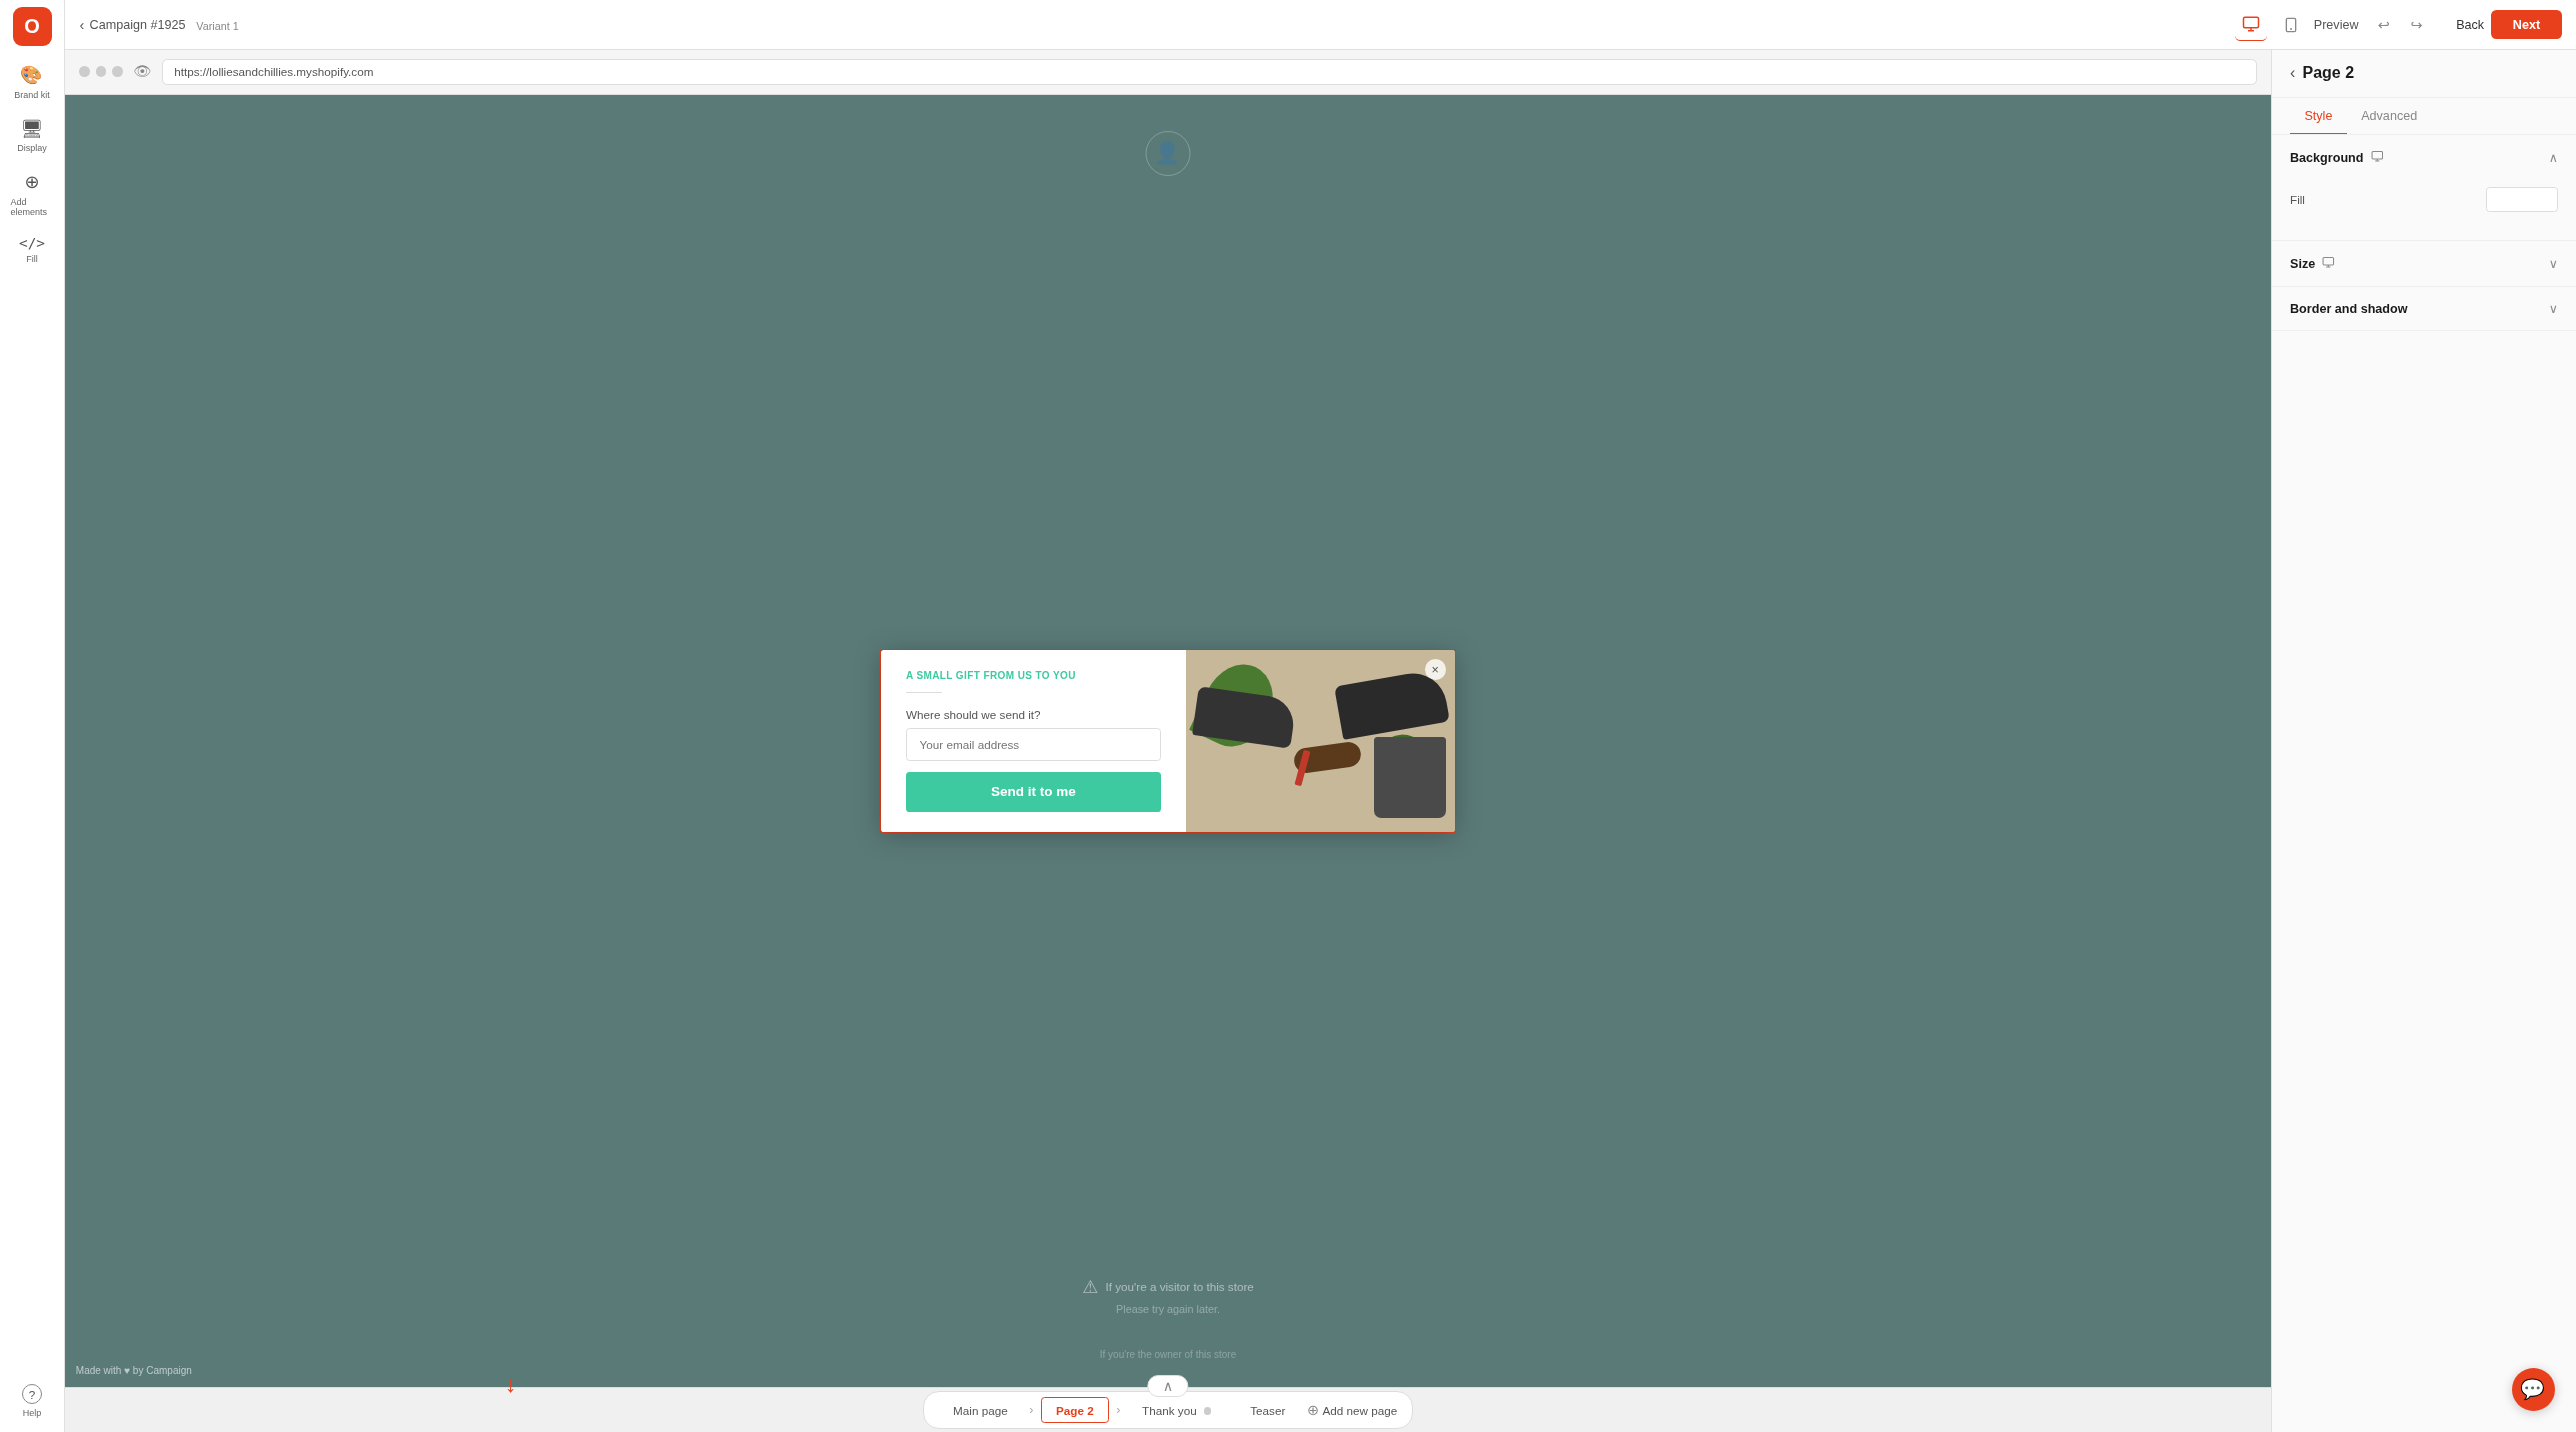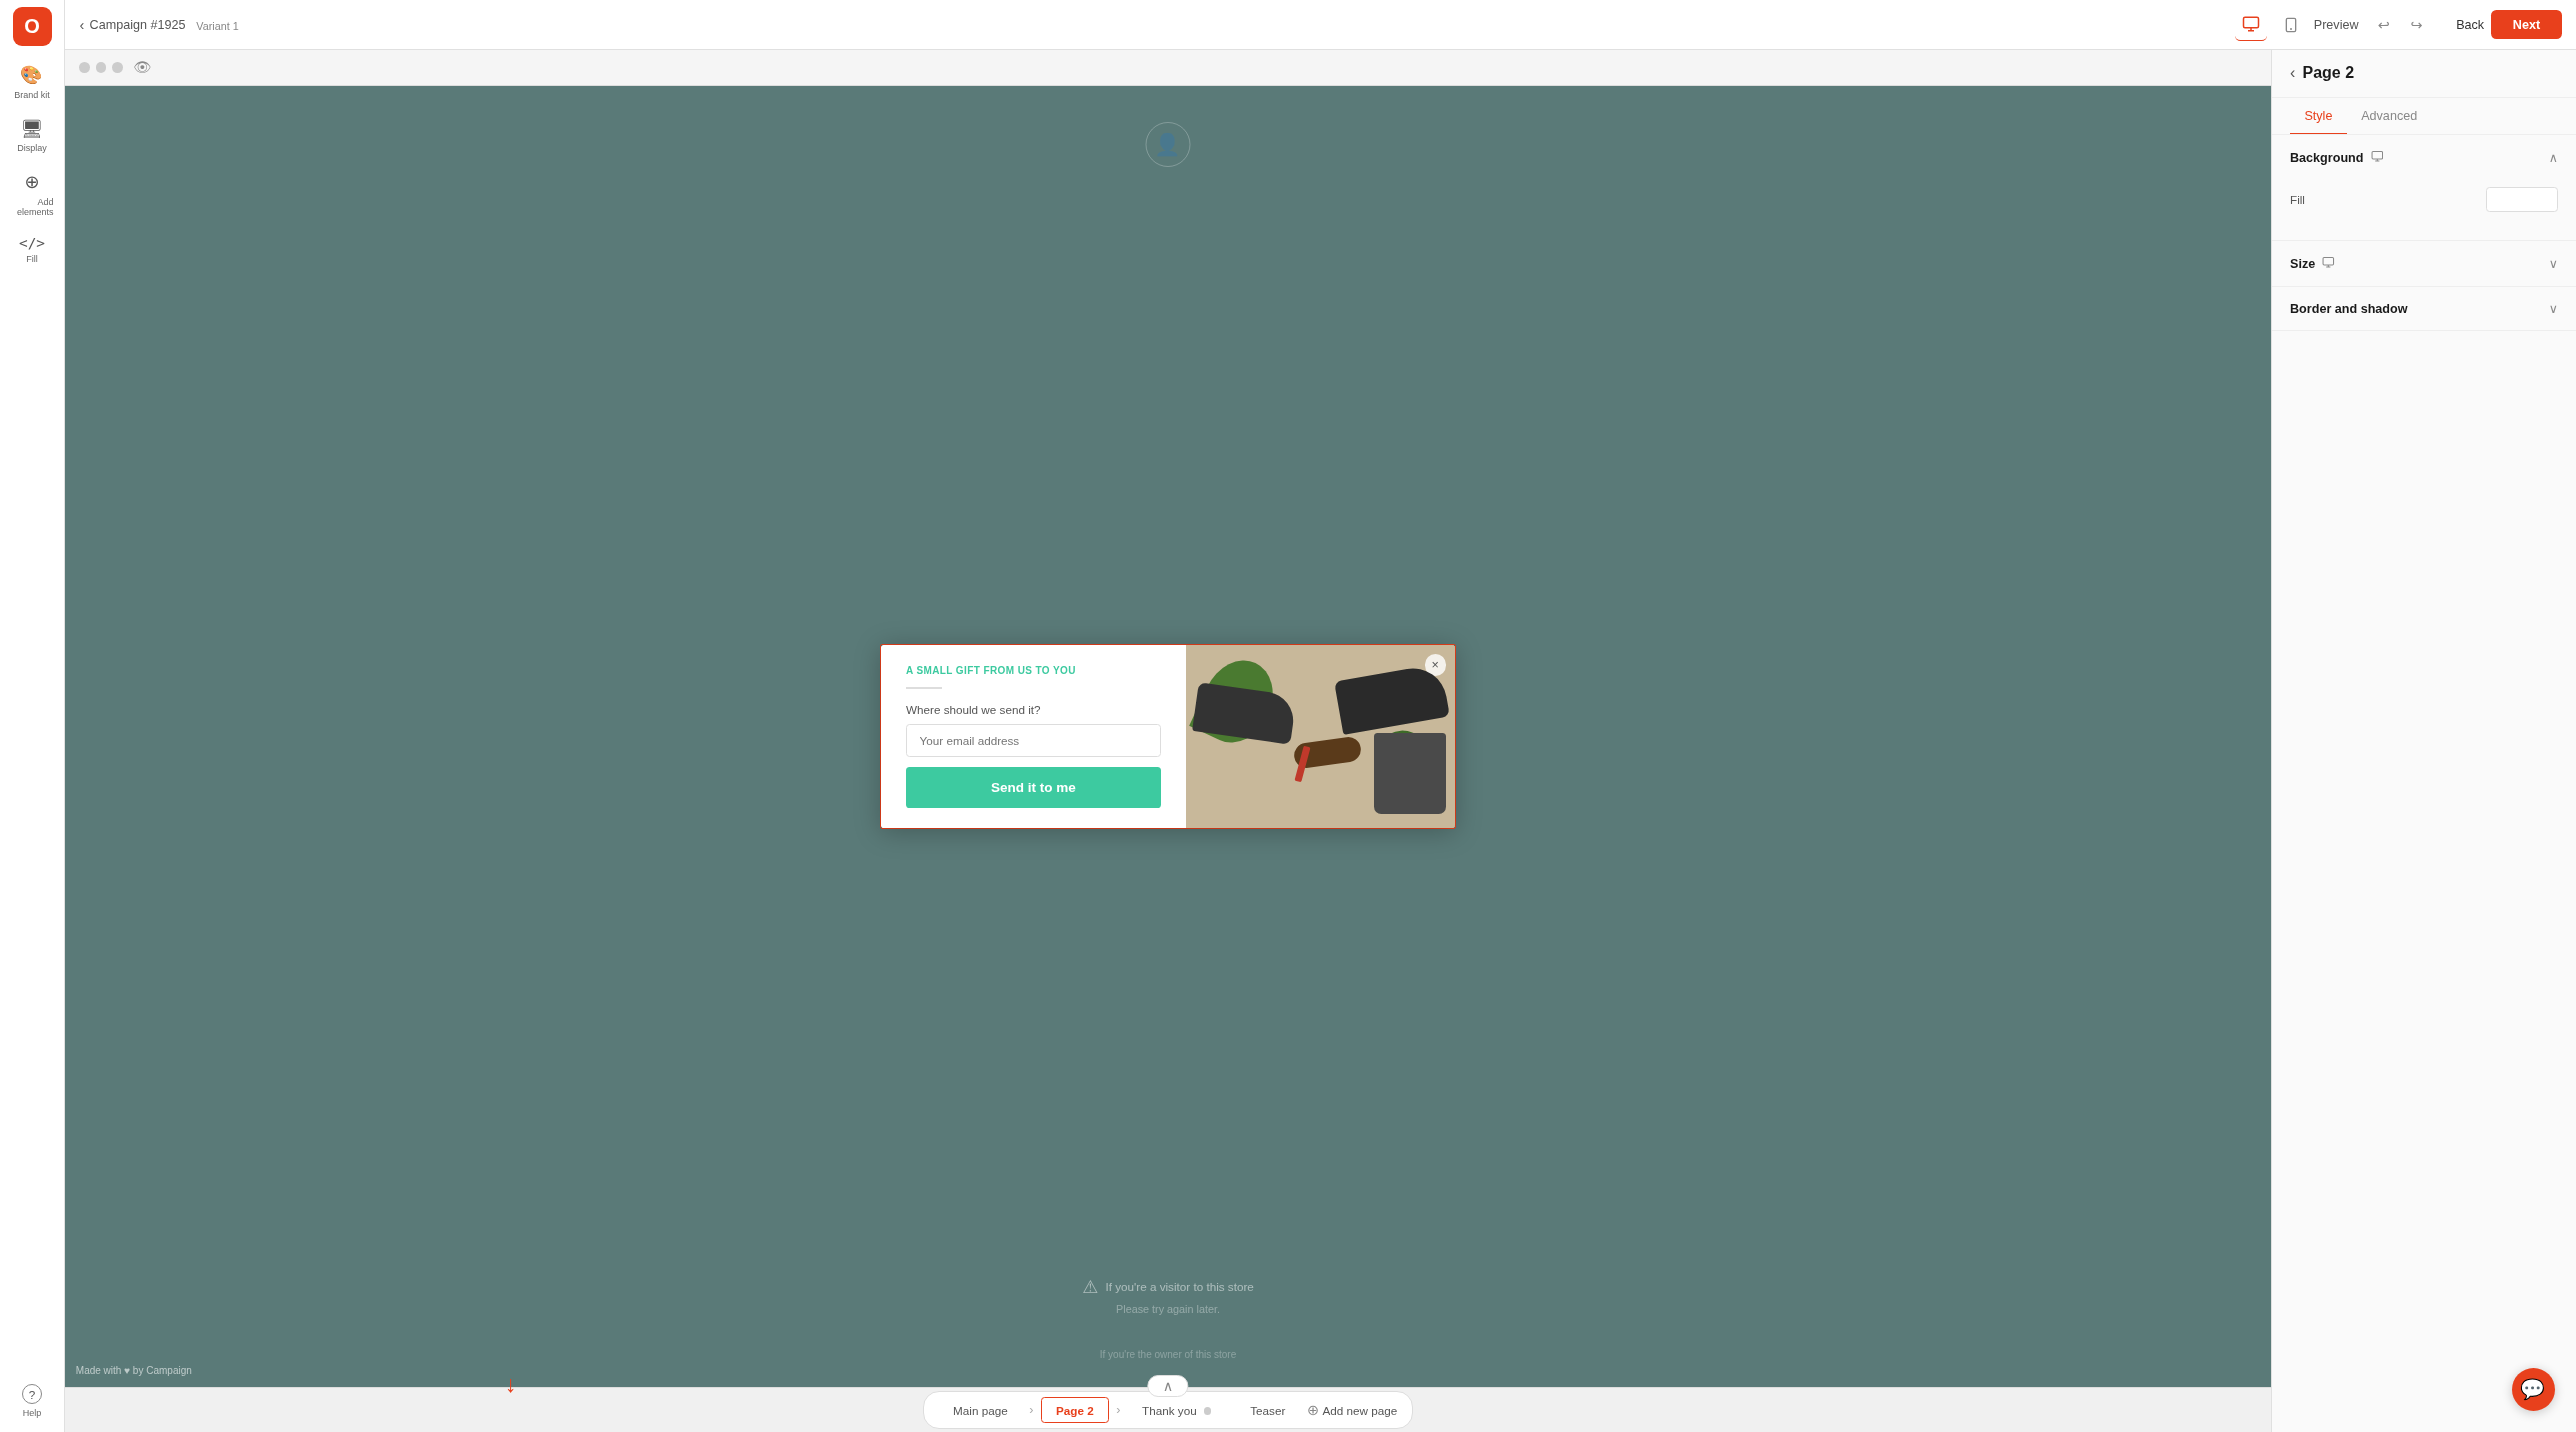--- a/index.html
+++ b/index.html
@@ -25,21 +25,21 @@
       margin-bottom: 7.2px;
       color: white; font-size: 20px; font-weight: bold;
     }
     .sidebar-item {
       display: flex; flex-direction: column; align-items: center;
       padding: 7.2px 5.4px; border-radius: 7.2px; cursor: pointer;
       width: 54px; gap: 3.6px;
       color: #555;
     }
     .sidebar-item .icon { font-size: 18px; }
-    .sidebar-item .label { font-size: 9px; text-align: right; color: #666; }
+    .sidebar-item .label { font-size: 9px; text-align: left; color: #666; }
     .sidebar-bottom { margin-top: auto; }
 
     
     .main-area {
       flex: 1;
       display: flex;
       flex-direction: column;
       overflow: hidden;
     }
 
@@ -400,20 +400,21 @@
 
     <div class="preview-area">
 
       <div class="browser-chrome">
         <div class="browser-dots">
           <div class="browser-dot"></div>
           <div class="browser-dot"></div>
           <div class="browser-dot"></div>
         </div>
         <span class="browser-eye">👁</span>
+        <div class="browser-url">https://lolliesandchillies.myshopify.com</div>
       </div>
 
       <div class="preview-canvas">
 
         <div style="position:absolute; top:36px; left:50%; transform:translateX(-50%); width:45px; height:45px; border-radius:50%; border:1.8px solid rgba(255,255,255,0.25); display:flex; align-items:center; justify-content:center; font-size:21.5px; color:rgba(255,255,255,0.25);">👤</div>
 
         <div style="position:absolute; bottom:72px; left:50%; transform:translateX(-50%); text-align:center; color:rgba(255,255,255,0.5); font-size:11.7px; width:359px;">
           <div style="display:flex; align-items:center; justify-content:center; gap:7.2px; margin-bottom:5.4px;">
             <span style="font-size:18px;">⚠</span>
             <span>If you're a visitor to this store</span>

